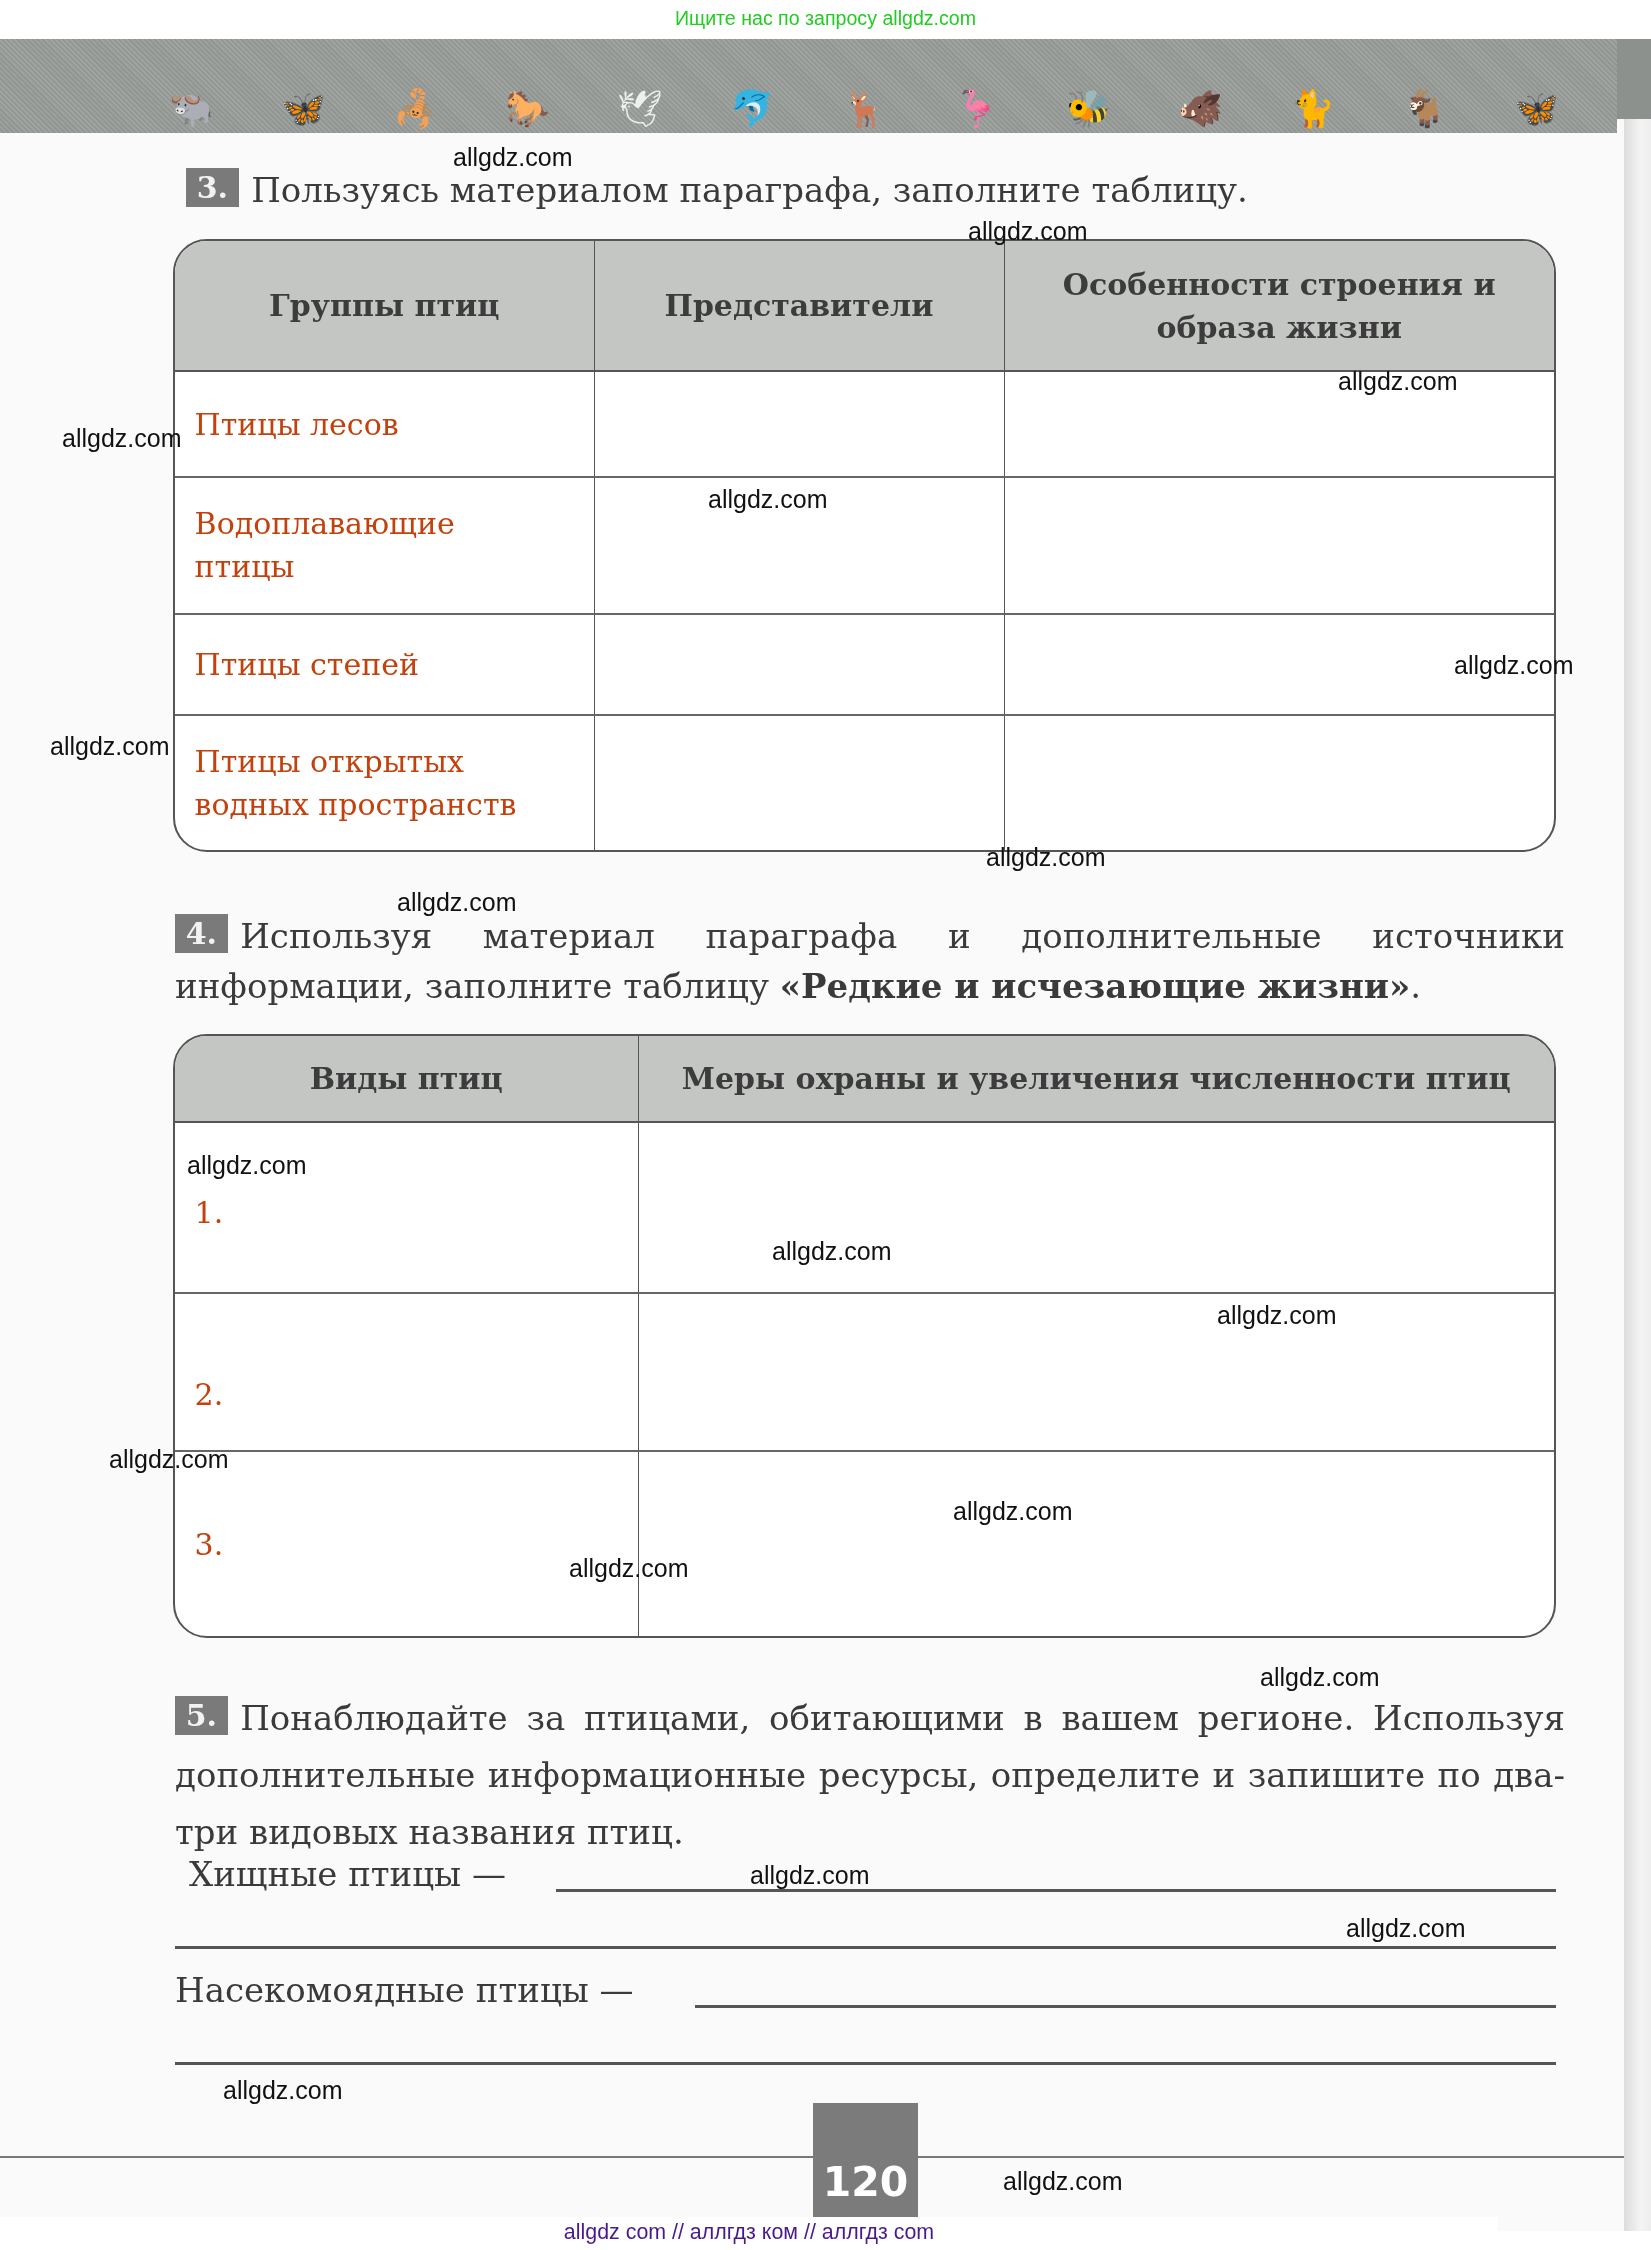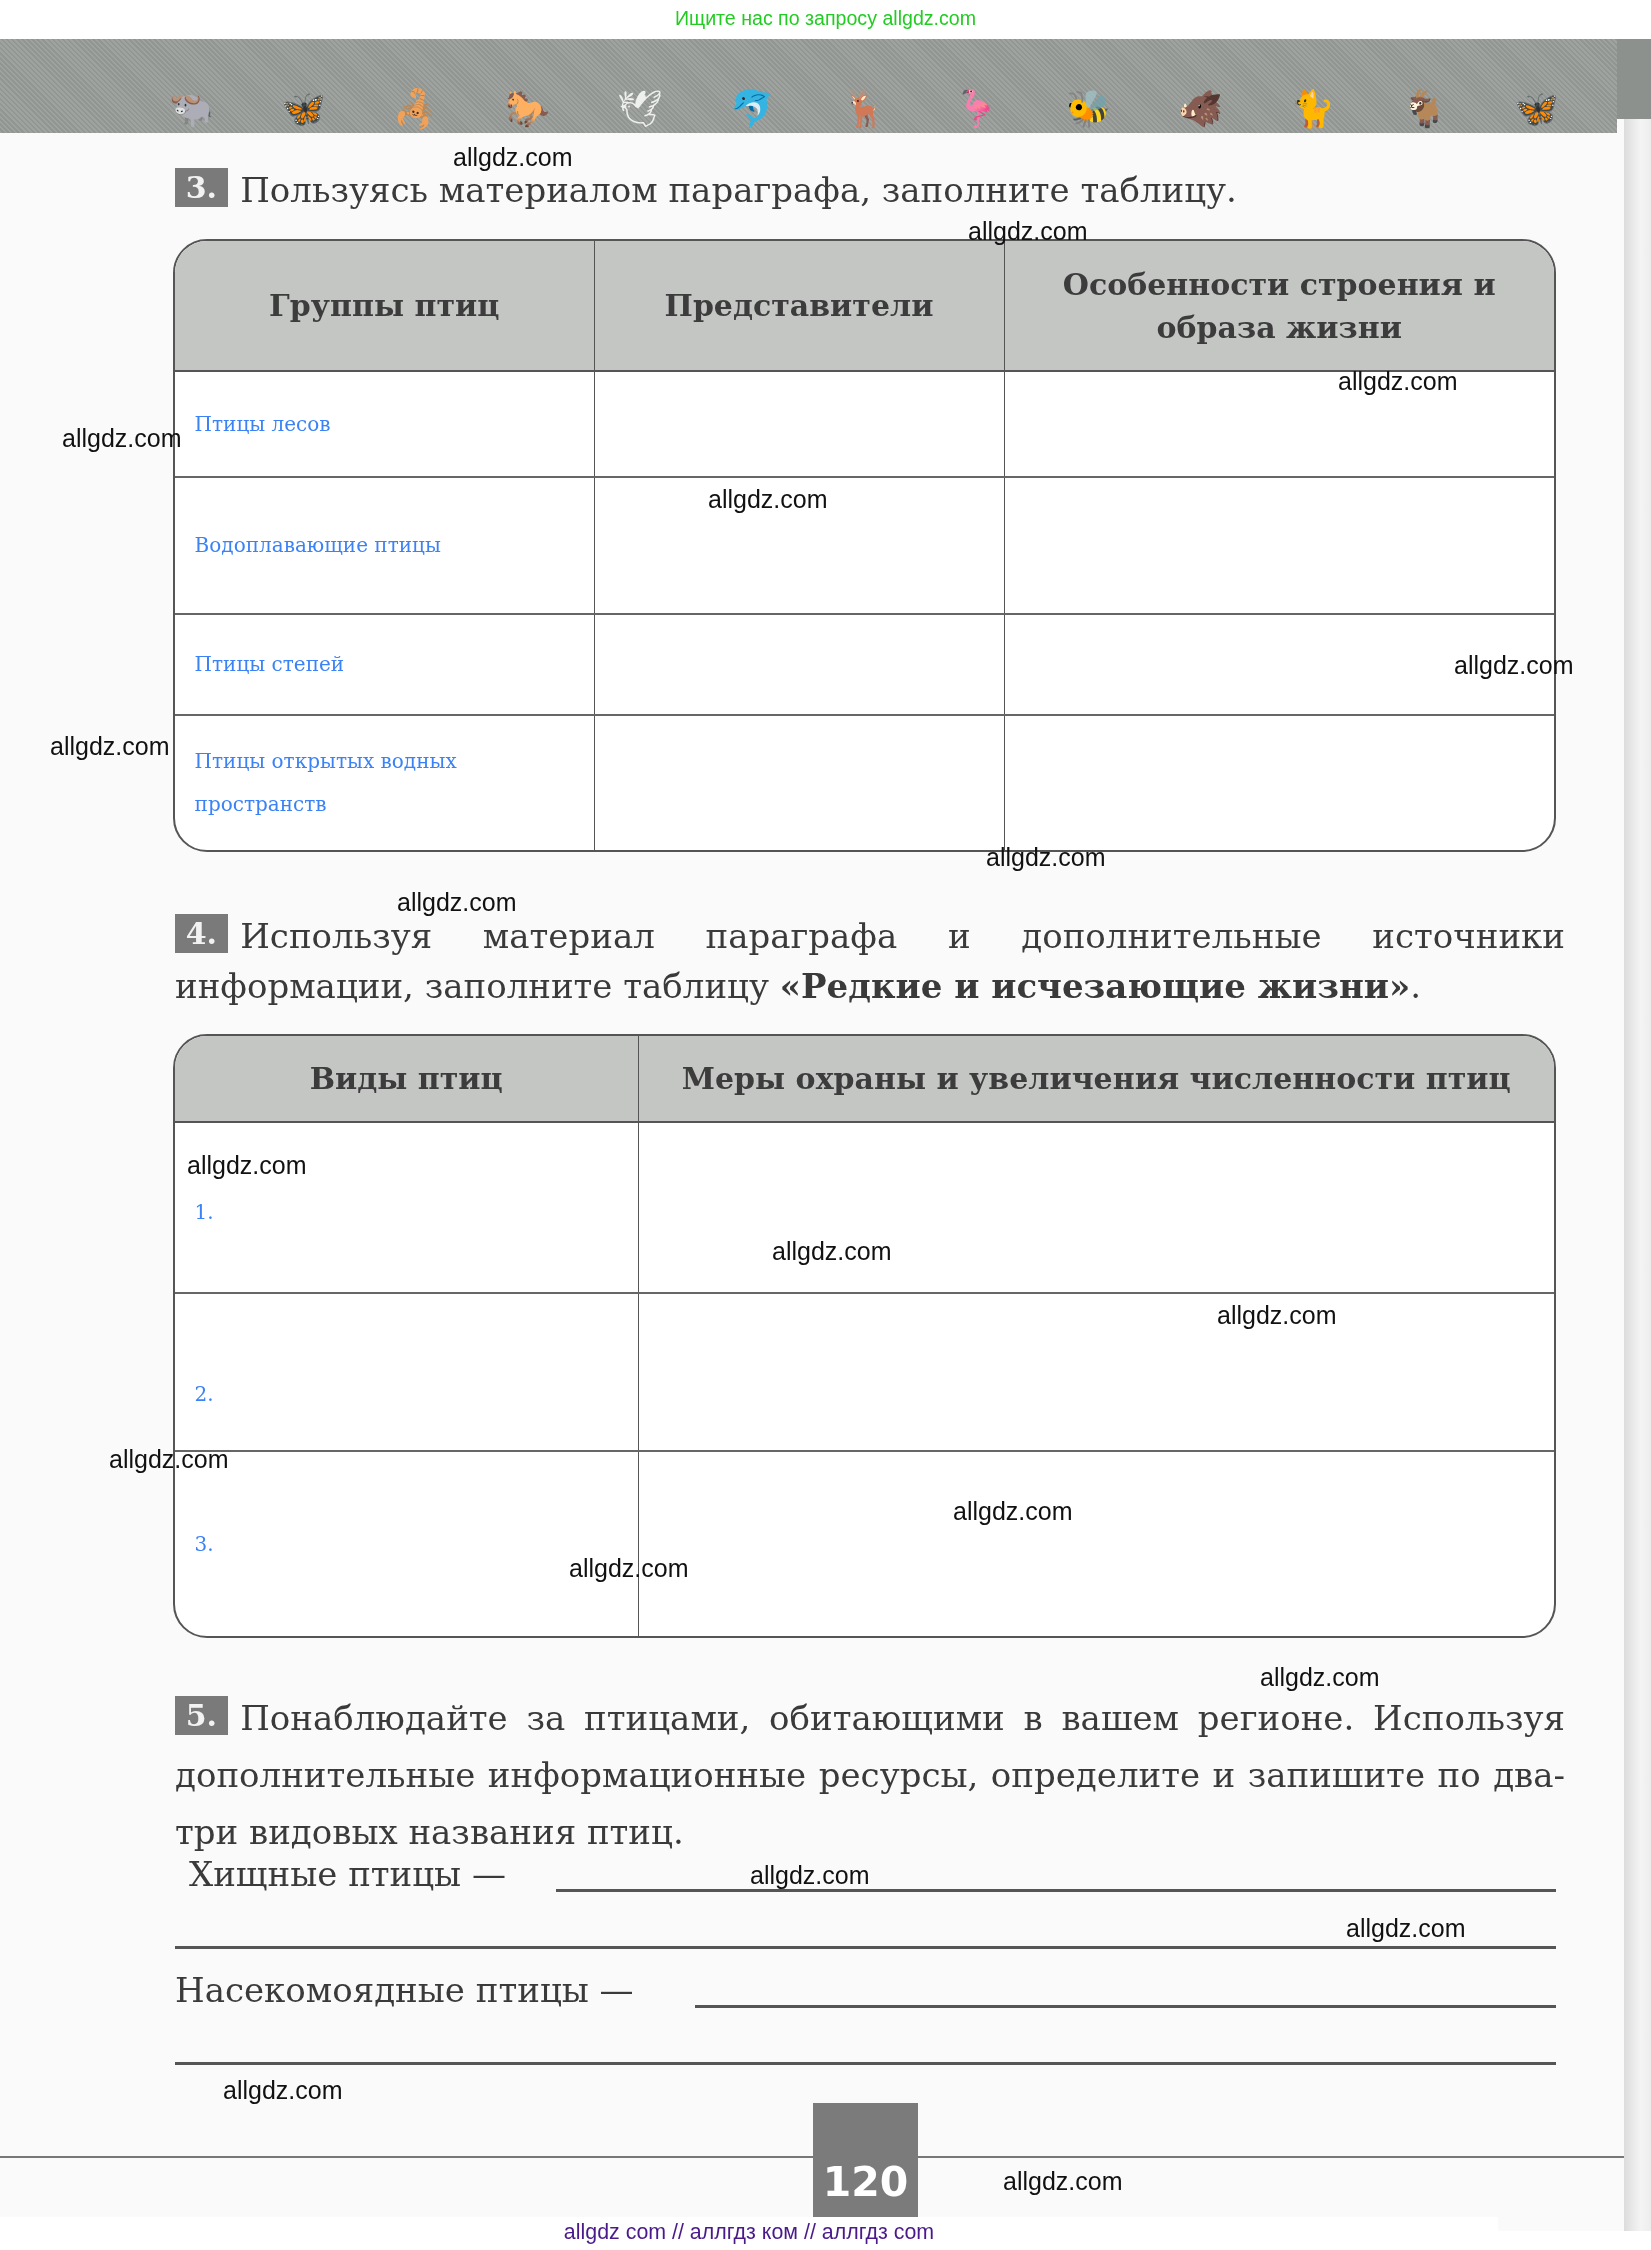--- a/index.html
+++ b/index.html
@@ -25,22 +25,22 @@
   .task-num { display: inline-block; background: #7a7a7a; color: #f2f2f2; font-weight: bold;
     padding: 0 10.7px; margin-right: 12.5px; font-size: 30px; line-height: 39px; vertical-align: 3.6px; }
   .task-text { }
   .bold { font-weight: bold; }
 
   .tbl { position: absolute; border: 2.7px solid #555; border-radius: 34px; overflow: hidden; background: #fff; }
   .tbl table { width: 100%; height: 100%; border-collapse: collapse; }
   .tbl th { background: #c4c6c4; font-weight: bold; font-size: 30px; color: #3c3c3c; text-align: center;
     border-right: 1.8px solid #555; border-bottom: 2.7px solid #555; line-height: 43px; }
   .tbl th:last-child { border-right: none; }
-  .tbl td { border-right: 1.8px solid #555; border-bottom: 2.7px solid #666; font-size: 20px;
-    color: #3b82f6; vertical-align: middle; padding-left: 19.6px; line-height: 43px; }
+  .tbl td { border-right: 1.8px solid #555; border-bottom: 2.7px solid #666; font-size: 30px;
+    color: #c2410c; vertical-align: middle; padding-left: 19.6px; line-height: 43px; }
   .tbl td:last-child { border-right: none; }
   .tbl tr:last-child td { border-bottom: none; }
 
   .write-line { position: absolute; height: 2.7px; background: #555; }
   .fill-label { position: absolute; font-size: 34px; color: #3a3a3a; line-height: 45px; }
 
   .footer-rule { position: absolute; top: 2156px; left: 0; width: 1624px; height: 1.8px; background: #777; }
   .page-number { position: absolute; top: 2103px; left: 813px; width: 105px; height: 134px; background: #7b7b7b;
     color: #fff; font-family: "DejaVu Sans", sans-serif; font-weight: bold; font-size: 41px;
     text-align: center; line-height: 53px; padding-top: 53px; }
@@ -68,21 +68,21 @@
   <span class="animal">🐬</span>
   <span class="animal">🦌</span>
   <span class="animal">🦩</span>
   <span class="animal">🐝</span>
   <span class="animal">🐗</span>
   <span class="animal">🐈</span>
   <span class="animal">🐐</span>
   <span class="animal">🦋</span>
 </div>
 
-<div class="task-head" style="top:166px; width:1390px;">
+<div class="task-head" style="top:166px; width:1390px;margin-left:11px;">
   <span class="task-num">3.</span><span class="task-text">Пользуясь материалом параграфа, заполните таблицу.</span>
 </div>
 
 <div class="tbl" style="left:173px; top:239px; width:1383px; height:613px;">
   <table>
     <tbody>
         <tr style="height:119px;">
       <th style="width:419px;">Группы птиц</th>
       <th style="width:410px;">Представители</th>
       <th style="padding:17px 36px;">Особенности строения и образа жизни</th>

